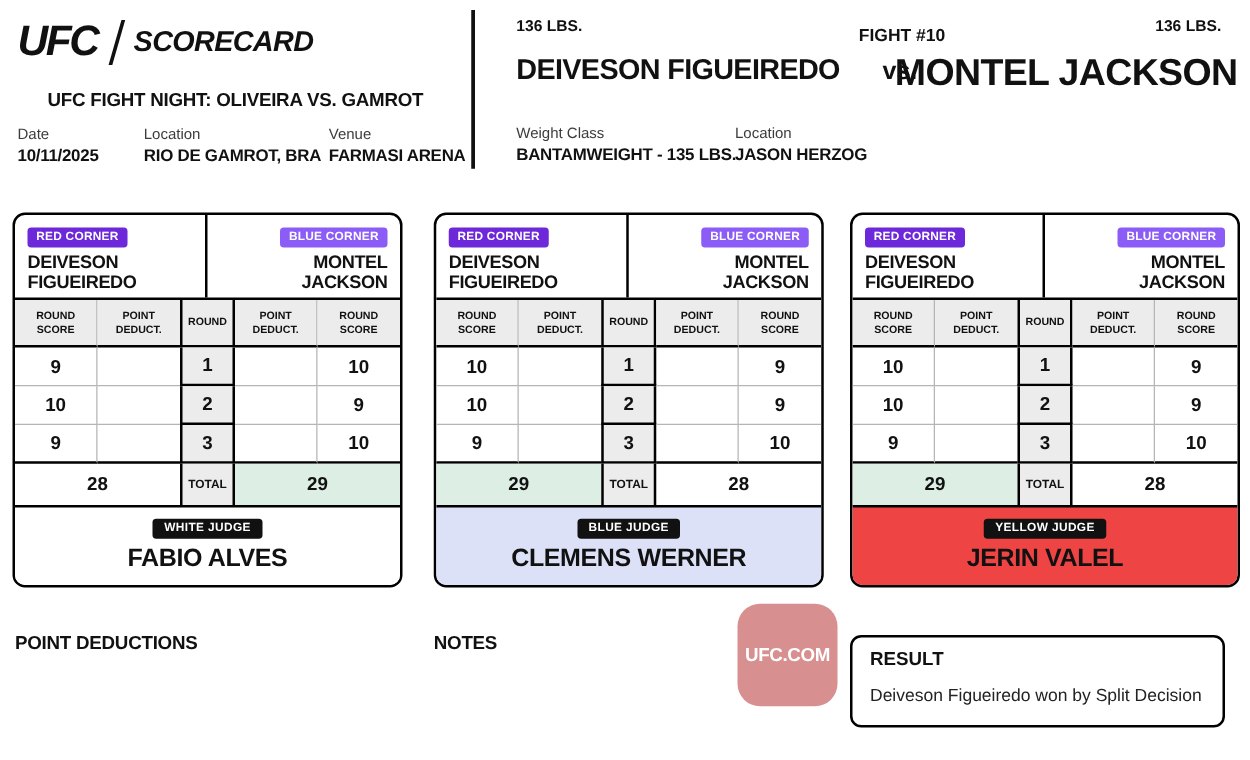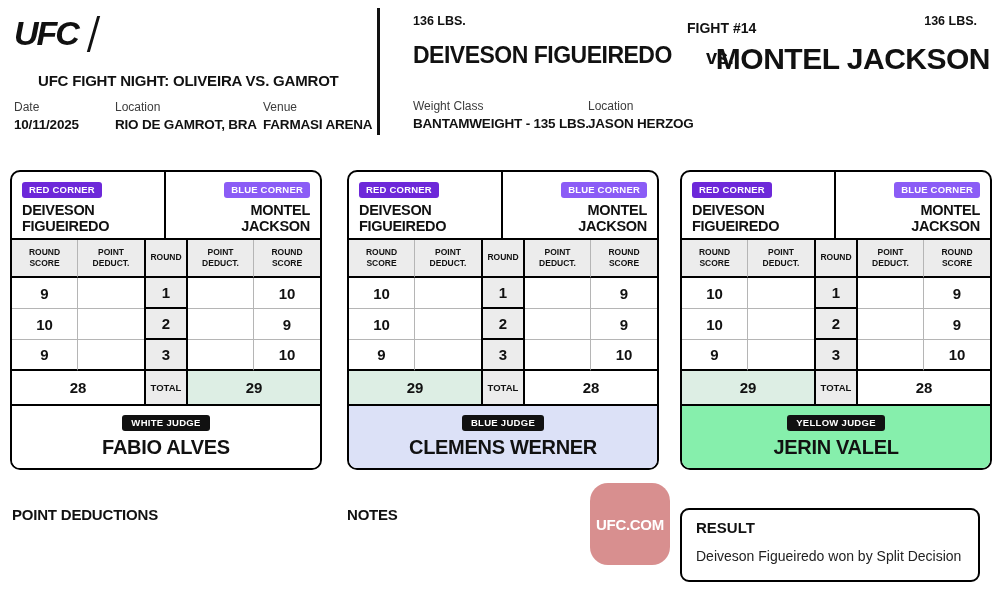--- a/index.html
+++ b/index.html
@@ -52,41 +52,42 @@
   .rrow.last .cell { border-bottom:2px solid #000; }
   .trow { height:33px; }
   .trow .cell { font-size:15px; font-weight:800; }
   .trow .span2a { grid-column:1 / 3; }
   .trow .span2b { grid-column:4 / 6; }
   .trow .tlabel { font-size:9.5px; font-weight:800; }
   .hl { background:#ddeee4; }
   .judge { flex:1; border-top:2px solid #000; display:flex; flex-direction:column; align-items:center; justify-content:center; gap:5px; }
   .judge.jw { background:#ffffff; }
   .judge.jb { background:#dce1f7; }
-  .judge.jy { background:#86efac; }
+  .judge.jy { background:#ef4444; }
   .judge-badge { background:#111; color:#fff; font-size:9.5px; font-weight:800; padding:2px 9px 3px; border-radius:3px; letter-spacing:0.3px; }
   .judge-name { font-size:20px; font-weight:900; letter-spacing:-0.3px; }
 
   
   .pd-label { position:absolute; left:12px; top:506px; font-size:15px; font-weight:800; letter-spacing:-0.2px; }
   .notes-label { position:absolute; left:347px; top:506px; font-size:15px; font-weight:800; letter-spacing:-0.2px; }
   .ufccom { position:absolute; left:590px; top:483px; width:80px; height:82px; background:#d88f8f; border-radius:18px; display:flex; align-items:center; justify-content:center; color:#fff; font-size:15px; font-weight:800; letter-spacing:-0.3px; }
   .result-box { position:absolute; left:680px; top:508px; width:300px; height:74px; border:2px solid #000; border-radius:9px; padding:9px 14px; background:#fff; }
   .result-label { font-size:15px; font-weight:800; }
   .result-text { margin-top:12px; font-size:14px; font-weight:400; color:#222; }
 </style>
 </head>
 <body>
 
 <div class="page">
 
   <div class="top">
     <div class="brand">
       <span class="ufc">UFC</span>
       <span class="slash"></span>
+      <span class="sc">SCORECARD</span>
     </div>
     <div class="event-title">UFC FIGHT NIGHT: OLIVEIRA VS. GAMROT</div>
     <div class="m-date">
       <div class="meta-label">Date</div>
       <div class="meta-value">10/11/2025</div>
     </div>
     <div class="m-loc">
       <div class="meta-label">Location</div>
       <div class="meta-value">RIO DE GAMROT, BRA</div>
     </div>
@@ -98,21 +99,21 @@
     <div class="c-weight">136 LBS.</div>
     <div class="c-name">DEIVESON FIGUEIREDO</div>
     <div class="m-wc">
       <div class="meta-label">Weight Class</div>
       <div class="meta-value">BANTAMWEIGHT - 135 LBS.</div>
     </div>
     <div class="m-ref">
       <div class="meta-label">Location</div>
       <div class="meta-value">JASON HERZOG</div>
     </div>
-    <div class="fight-no">FIGHT #14</div>
+    <div class="fight-no">FIGHT #10</div>
     <div class="vs">vs.</div>
     <div class="r-weight">136 LBS.</div>
     <div class="r-name">MONTEL JACKSON</div>
   </div>
 
   <div class="card card1">
     <div class="card-head">
       <div class="half red">
         <span class="corner-badge rc">RED CORNER</span>
         <div class="fighter-lines">

